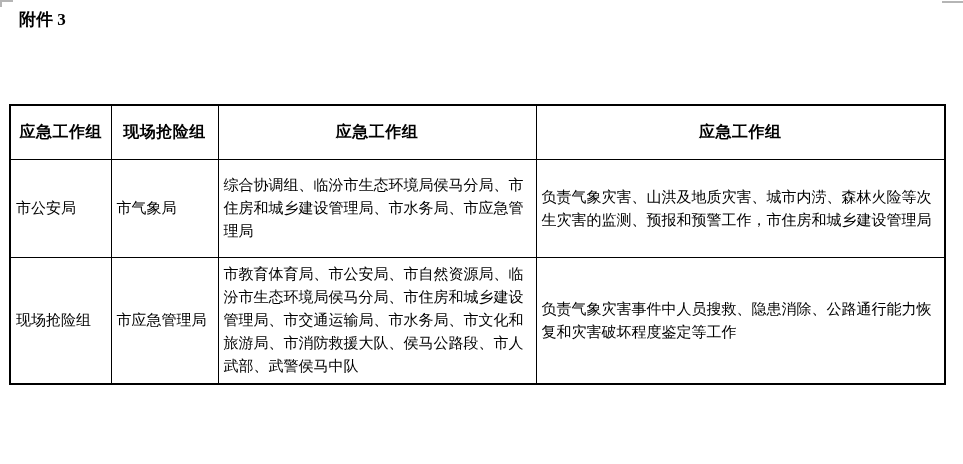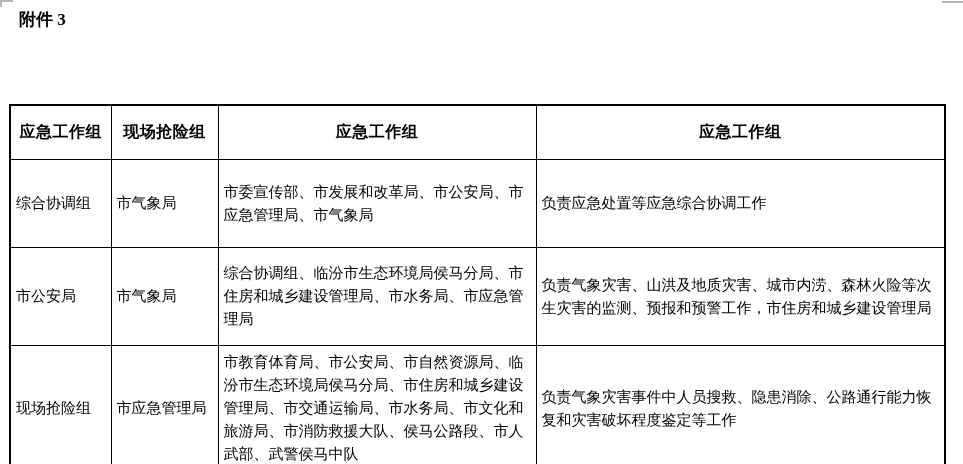--- a/index.html
+++ b/index.html
@@ -96,26 +96,20 @@
     </colgroup>
     <thead>
       <tr>
         <th>应急工作组</th>
         <th>现场抢险组</th>
         <th>应急工作组</th>
         <th>应急工作组</th>
       </tr>
     </thead>
     <tbody>
-      <tr class="row-1">
-        <td>综合协调组</td>
-        <td>市气象局</td>
-        <td>市委宣传部、市发展和改革局、市公安局、市应急管理局、市气象局</td>
-        <td>负责应急处置等应急综合协调工作</td>
-      </tr>
       <tr class="row-2">
         <td>市公安局</td>
         <td>市气象局</td>
         <td>综合协调组、临汾市生态环境局侯马分局、市住房和城乡建设管理局、市水务局、市应急管理局</td>
         <td>负责气象灾害、山洪及地质灾害、城市内涝、森林火险等次生灾害的监测、预报和预警工作，市住房和城乡建设管理局</td>
       </tr>
       <tr class="row-3">
         <td>现场抢险组</td>
         <td>市应急管理局</td>
         <td>市教育体育局、市公安局、市自然资源局、临汾市生态环境局侯马分局、市住房和城乡建设管理局、市交通运输局、市水务局、市文化和旅游局、市消防救援大队、侯马公路段、市人武部、武警侯马中队</td>

